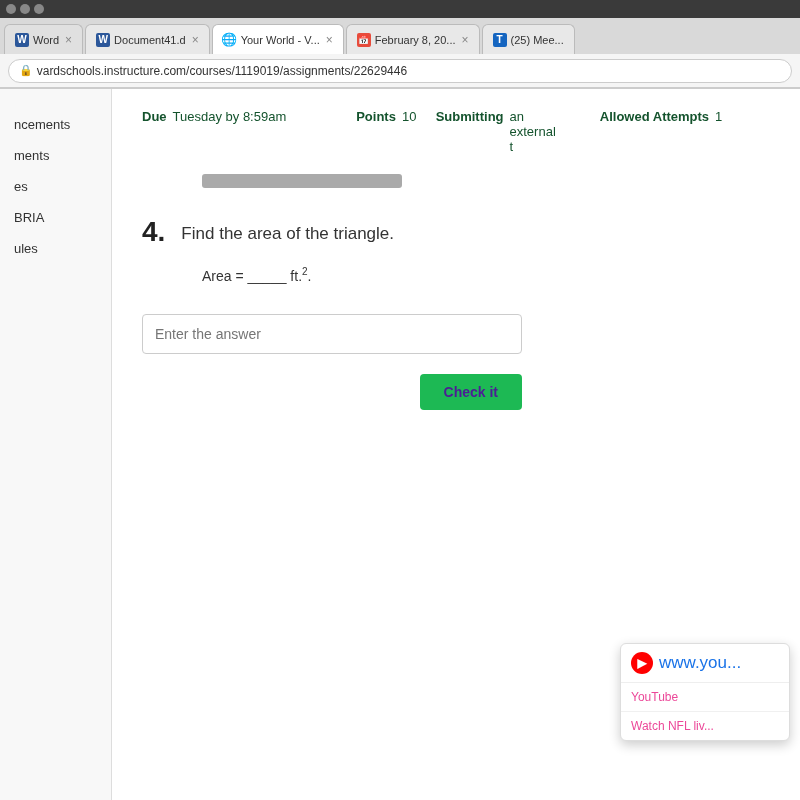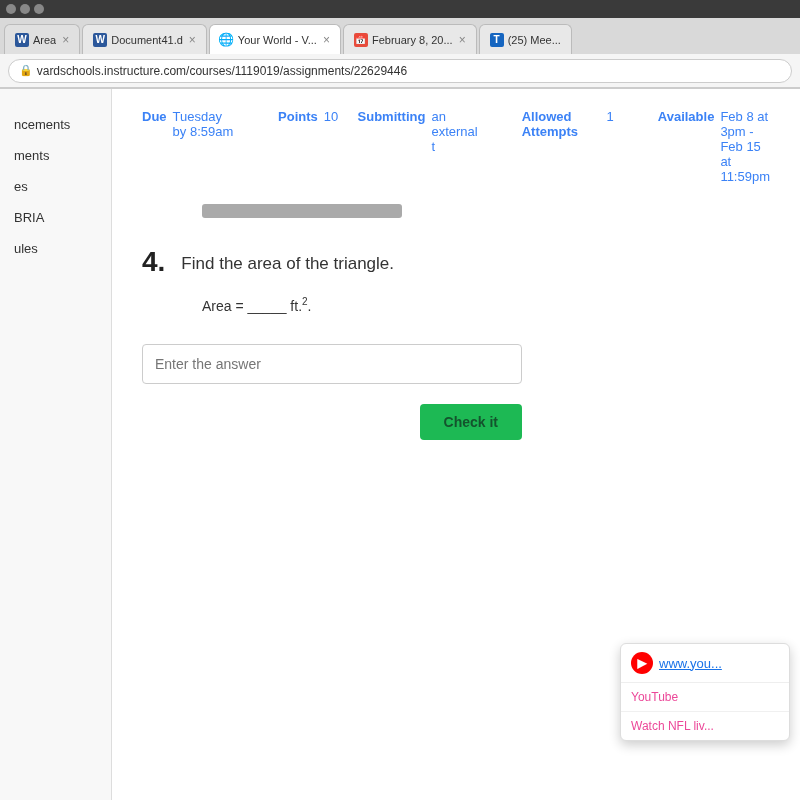--- a/index.html
+++ b/index.html
@@ -143,25 +143,25 @@
     .main-content {
       flex: 1;
       padding: 20px 30px;
       overflow-y: auto;
       background: #fff;
     }
 
     
     .assignment-info {
       display: grid;
-      grid-template-columns: 1fr 1fr 1fr 1fr;
+      grid-template-columns: 1fr 1fr 1fr;
       gap: 4px 44px;
       margin-bottom: 20px;
       font-size: 13px;
-      color: #3b82f6;
+      color: #14532d;
     }
     .info-row {
       display: flex;
       gap: 6px;
     }
     .info-label {
       font-weight: bold;
     }
     .info-value {
       font-weight: normal;
@@ -235,21 +235,21 @@
 
     
     .check-button-row {
       display: flex;
       justify-content: flex-end;
       width: 380px;
       margin-top: 10px;
     }
     .check-button {
       background: #1db954;
-      color: #14532d;
+      color: #4c1d95;
       border: none;
       border-radius: 4px;
       padding: 10px 24px;
       font-size: 14px;
       font-weight: bold;
       cursor: pointer;
     }
 
     
     .tooltip-popup {
@@ -277,26 +277,25 @@
       margin-right: 6px;
       display: flex;
       align-items: center;
       justify-content: center;
       color: #fff;
       font-size: 12px;
       font-weight: bold;
       flex-shrink: 0;
     }
     .tooltip-url {
-      font-size: 13px;
+      font-size: 17px;
       color: #1a73e8;
       white-space: nowrap;
       overflow: hidden;
       text-overflow: ellipsis;
-      text-decoration: underline;
     }
     .tooltip-item {
       padding: 7px 10px;
       font-size: 12px;
       color: #ec4899;
       border-bottom: 1px solid #f0f0f0;
       cursor: pointer;
     }
     .tooltip-item:last-child {
       border-bottom: none;
@@ -310,21 +309,21 @@
   <div class="top-bar-dot"></div>
   <div class="top-bar-dot"></div>
 </div>
 
 <div class="browser-chrome">
 
   <div class="tabs-row">
 
     <div class="tab word-tab">
       <div class="tab-icon" style="background:#2b579a;color:#fff;font-size:10px;font-weight:bold;display:flex;align-items:center;justify-content:center;border-radius:2px;">W</div>
-      <span class="tab-label">Area</span>
+      <span class="tab-label">Word</span>
       <span class="tab-close">×</span>
     </div>
 
     <div class="tab">
       <div class="tab-icon" style="background:#2b579a;color:#fff;font-size:10px;font-weight:bold;display:flex;align-items:center;justify-content:center;border-radius:2px;">W</div>
       <span class="tab-label">Document41.d</span>
       <span class="tab-close">×</span>
     </div>
 
     <div class="tab active">
@@ -384,24 +383,20 @@
         <span class="info-label">Points</span>
         <span class="info-value">10</span>
         &nbsp;&nbsp;
         <span class="info-label">Submitting</span>
         <span class="info-value">an external t</span>
       </div>
       <div class="info-row">
         <span class="info-label">Allowed Attempts</span>
         <span class="info-value">1</span>
       </div>
-      <div class="info-row">
-        <span class="info-label">Available</span>
-        <span class="info-value">Feb 8 at 3pm - Feb 15 at 11:59pm</span>
-      </div>
     </div>
 
     <div class="progress-bar-placeholder"></div>
 
     <div class="question-row">
       <span class="question-number">4.</span>
       <span class="question-text">Find the area of the triangle.</span>
     </div>
 
 

